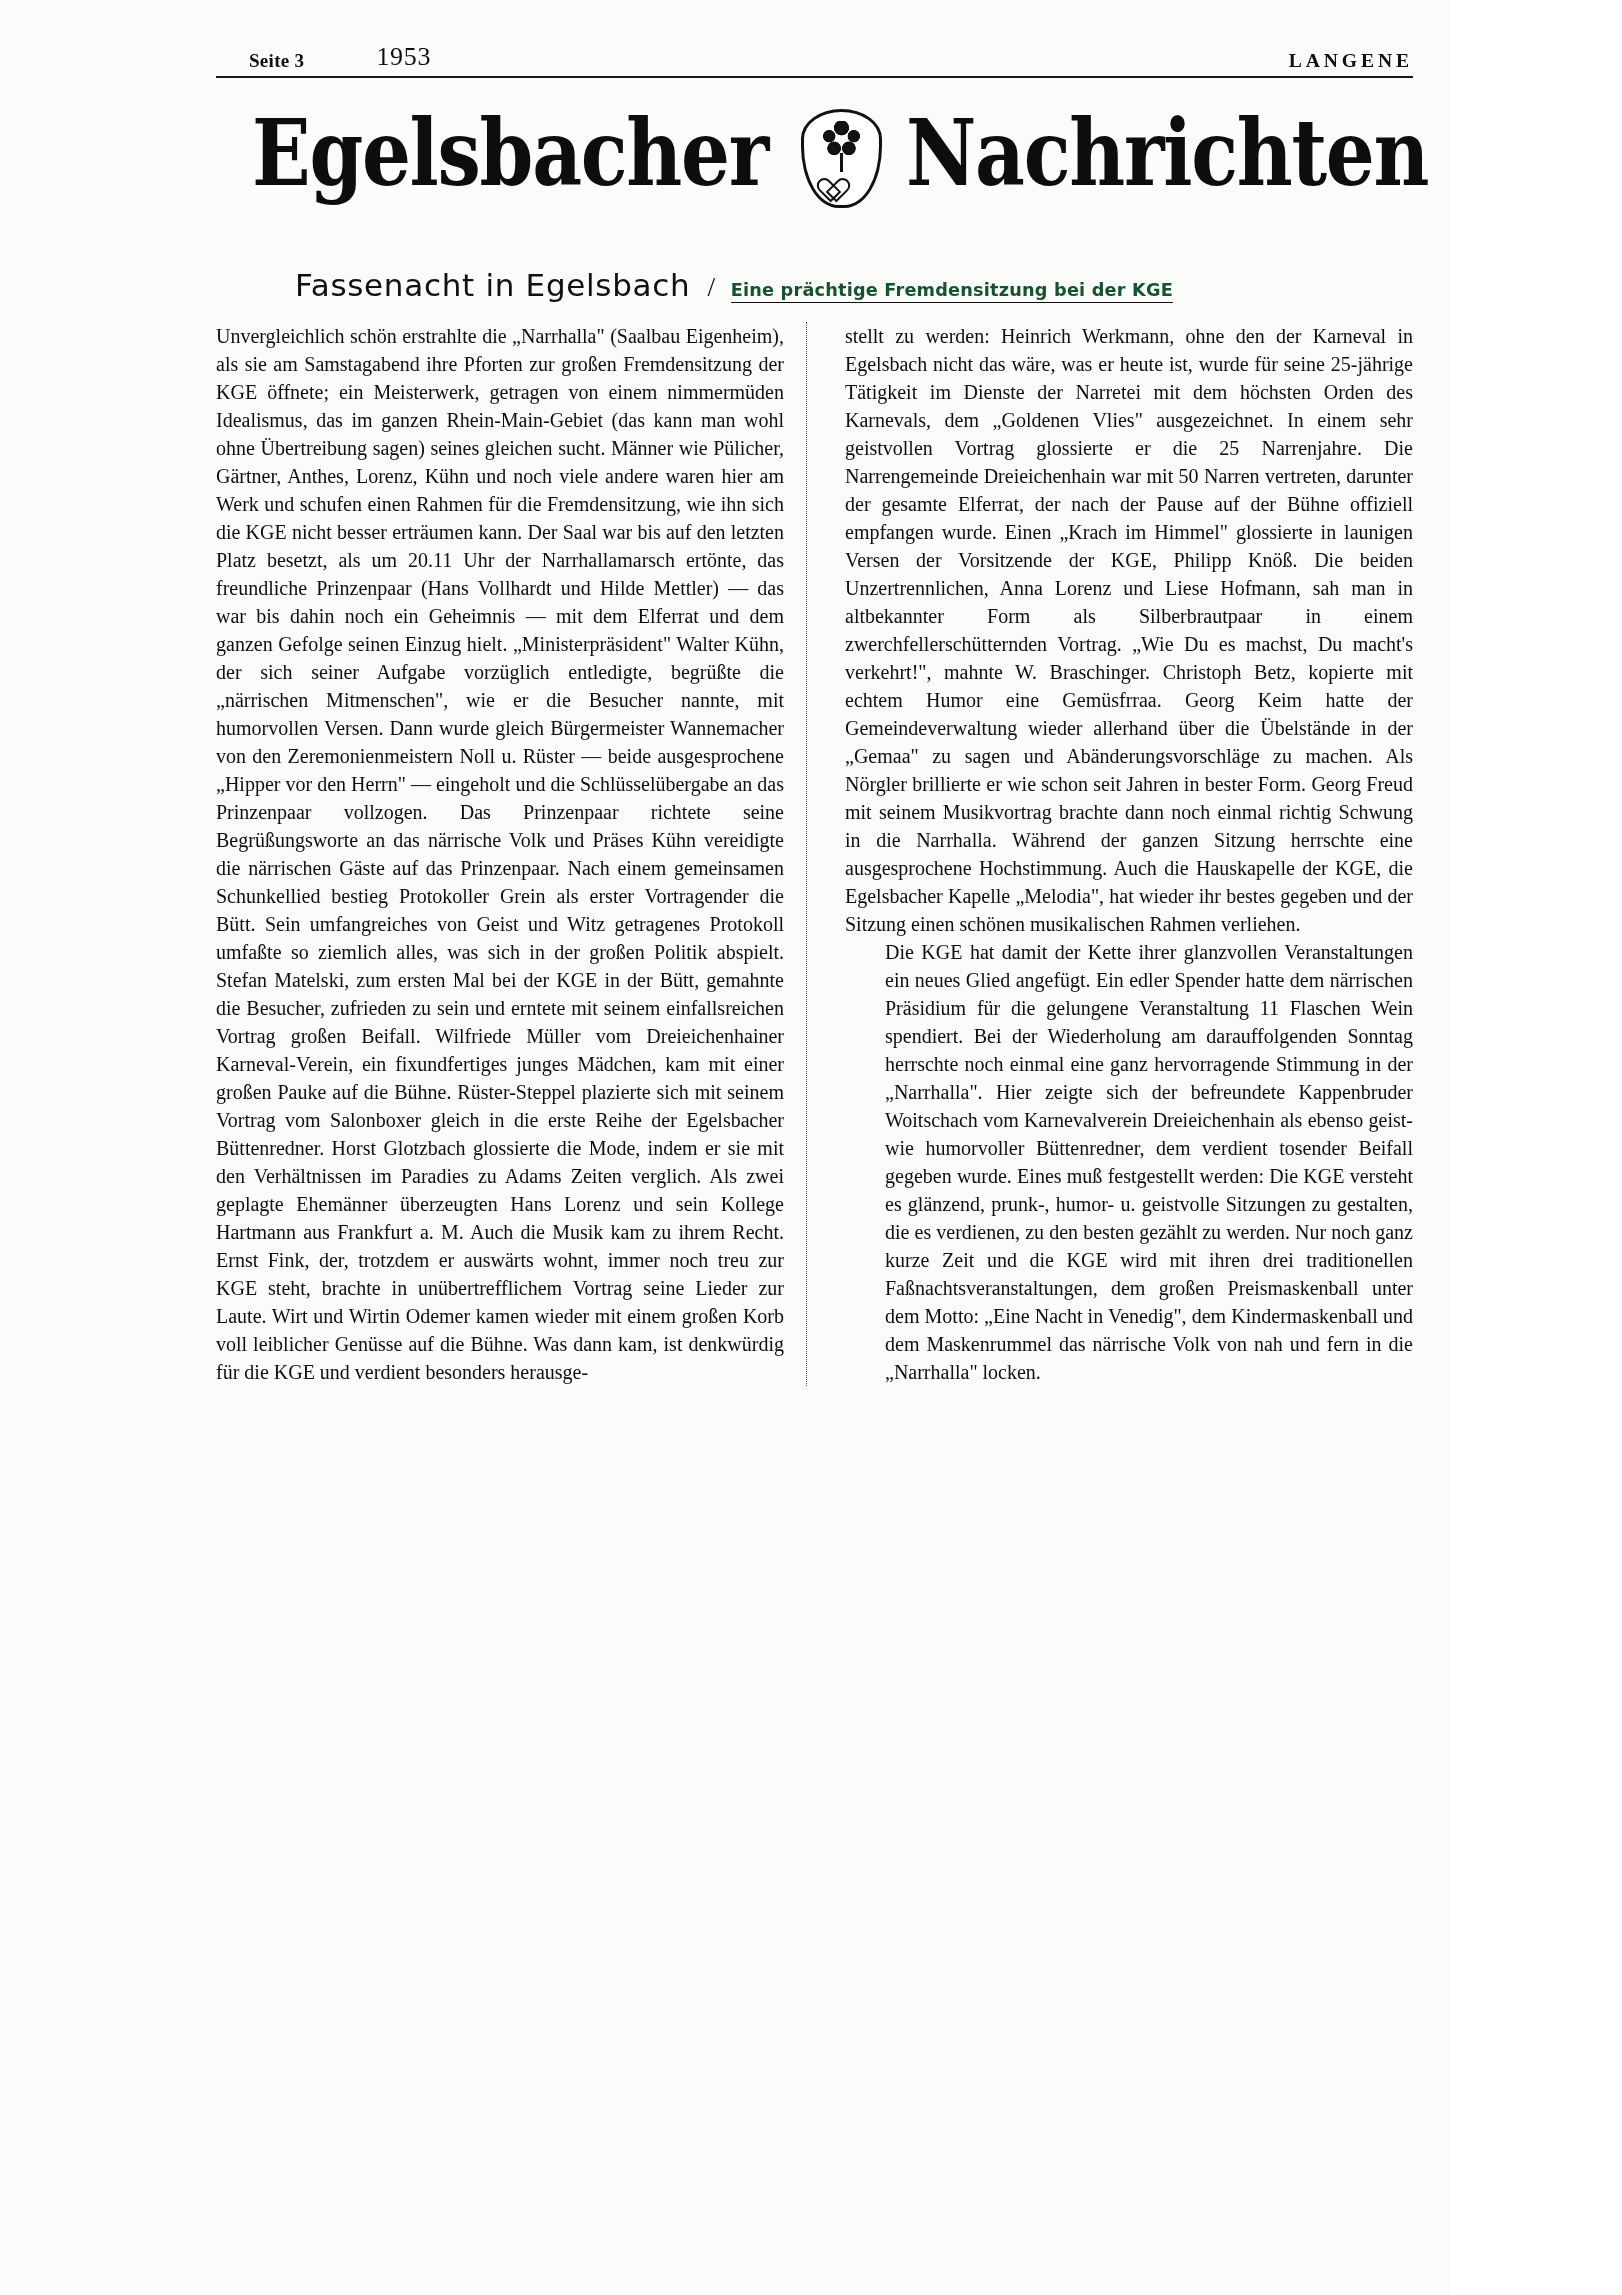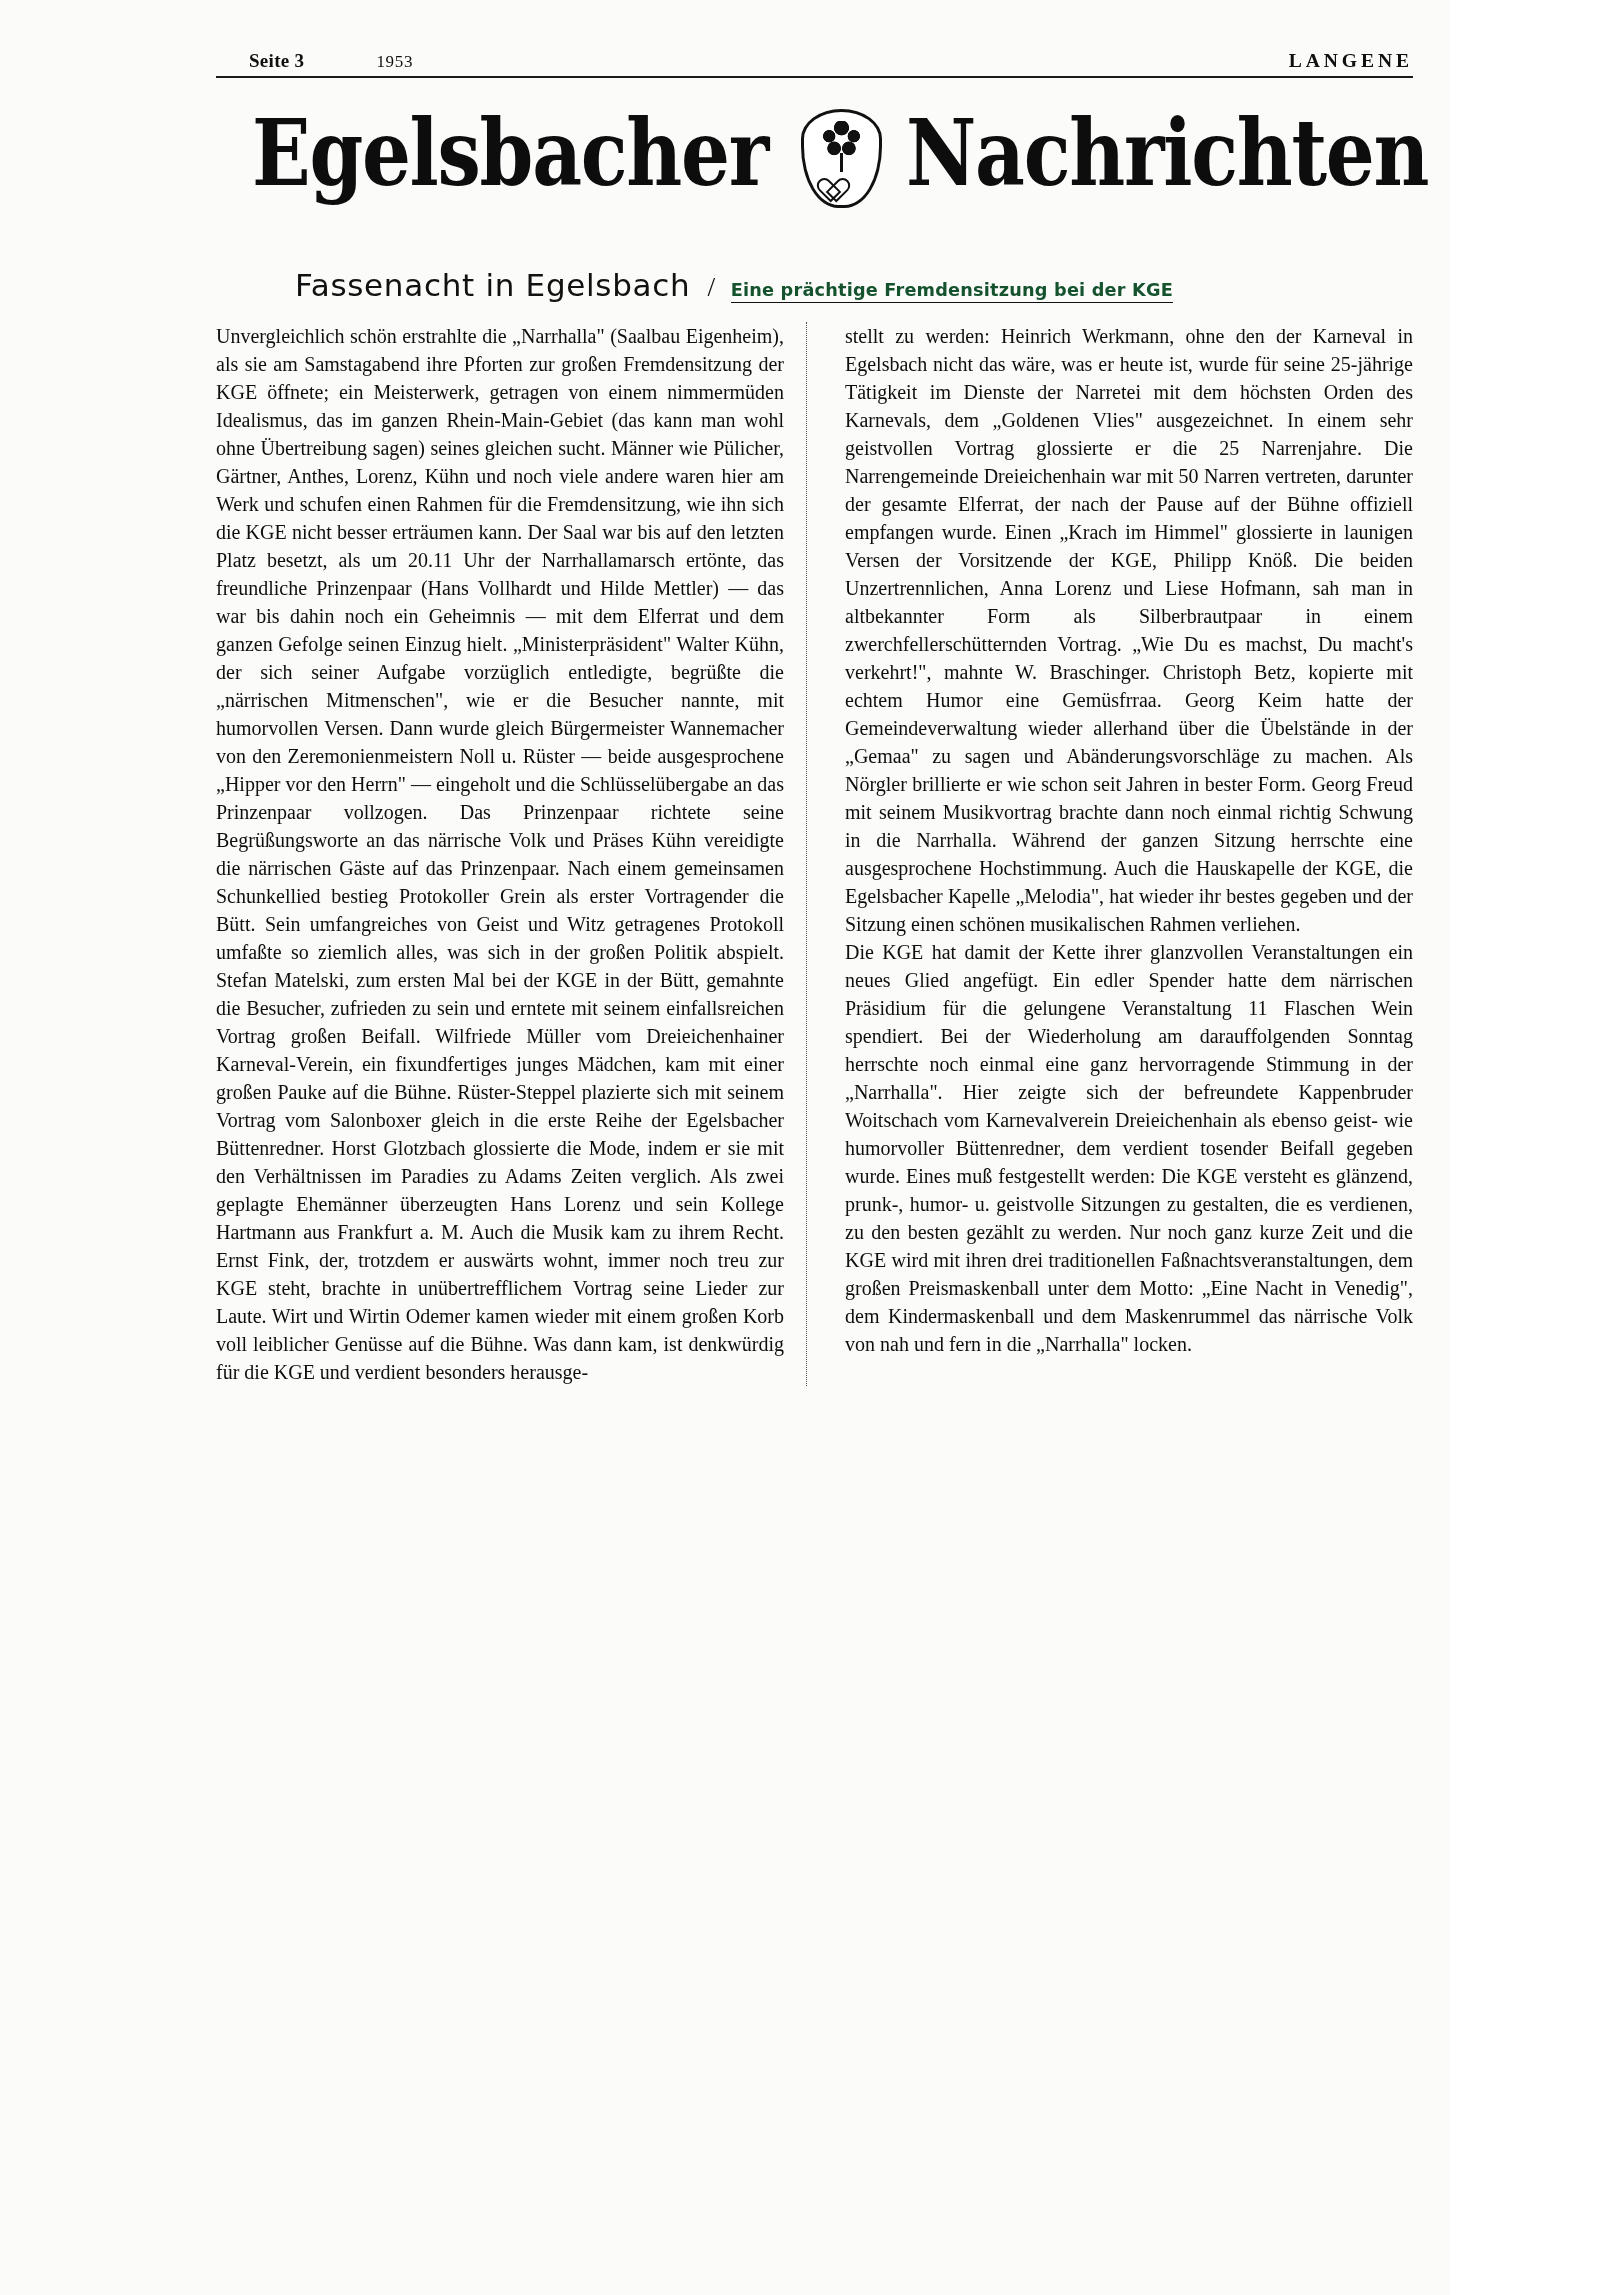--- a/index.html
+++ b/index.html
@@ -39,21 +39,21 @@
   }
   .topline .pagemark {
     font-family: "Liberation Serif", serif;
     font-weight: bold;
     font-size: 19px;
     letter-spacing: 0.3px;
     margin-left: 33px;
   }
   .topline .year {
     font-family: "Liberation Serif", serif;
-    font-size: 17px;
+    font-size: 26px;
     margin-left: 72px;
     letter-spacing: 0.7px;
   }
   .topline .paperband {
     margin-left: auto;
     margin-right: 0;
     font-family: "Liberation Serif", serif;
     font-weight: bold;
     font-size: 19.6px;
     letter-spacing: 3.9px;
@@ -190,21 +190,21 @@
     padding-right: 22px;
     border-right: 1.3px dotted #4a4a4a;
   }
   .col.right {
     padding-left: 22px;
   }
   .col p {
     margin: 0;
     text-indent: 0;
   }
-  .col p + p { margin-top: 0; }
+  .col p + p { margin-top: 0; margin-left: 40px; }
   .indent { text-indent: 22px; }
 </style>
 </head>
 <body>
 
 <div class="page">
   <div class="sheet">
 
     <div class="topline">
       <span class="pagemark">Seite 3</span>

